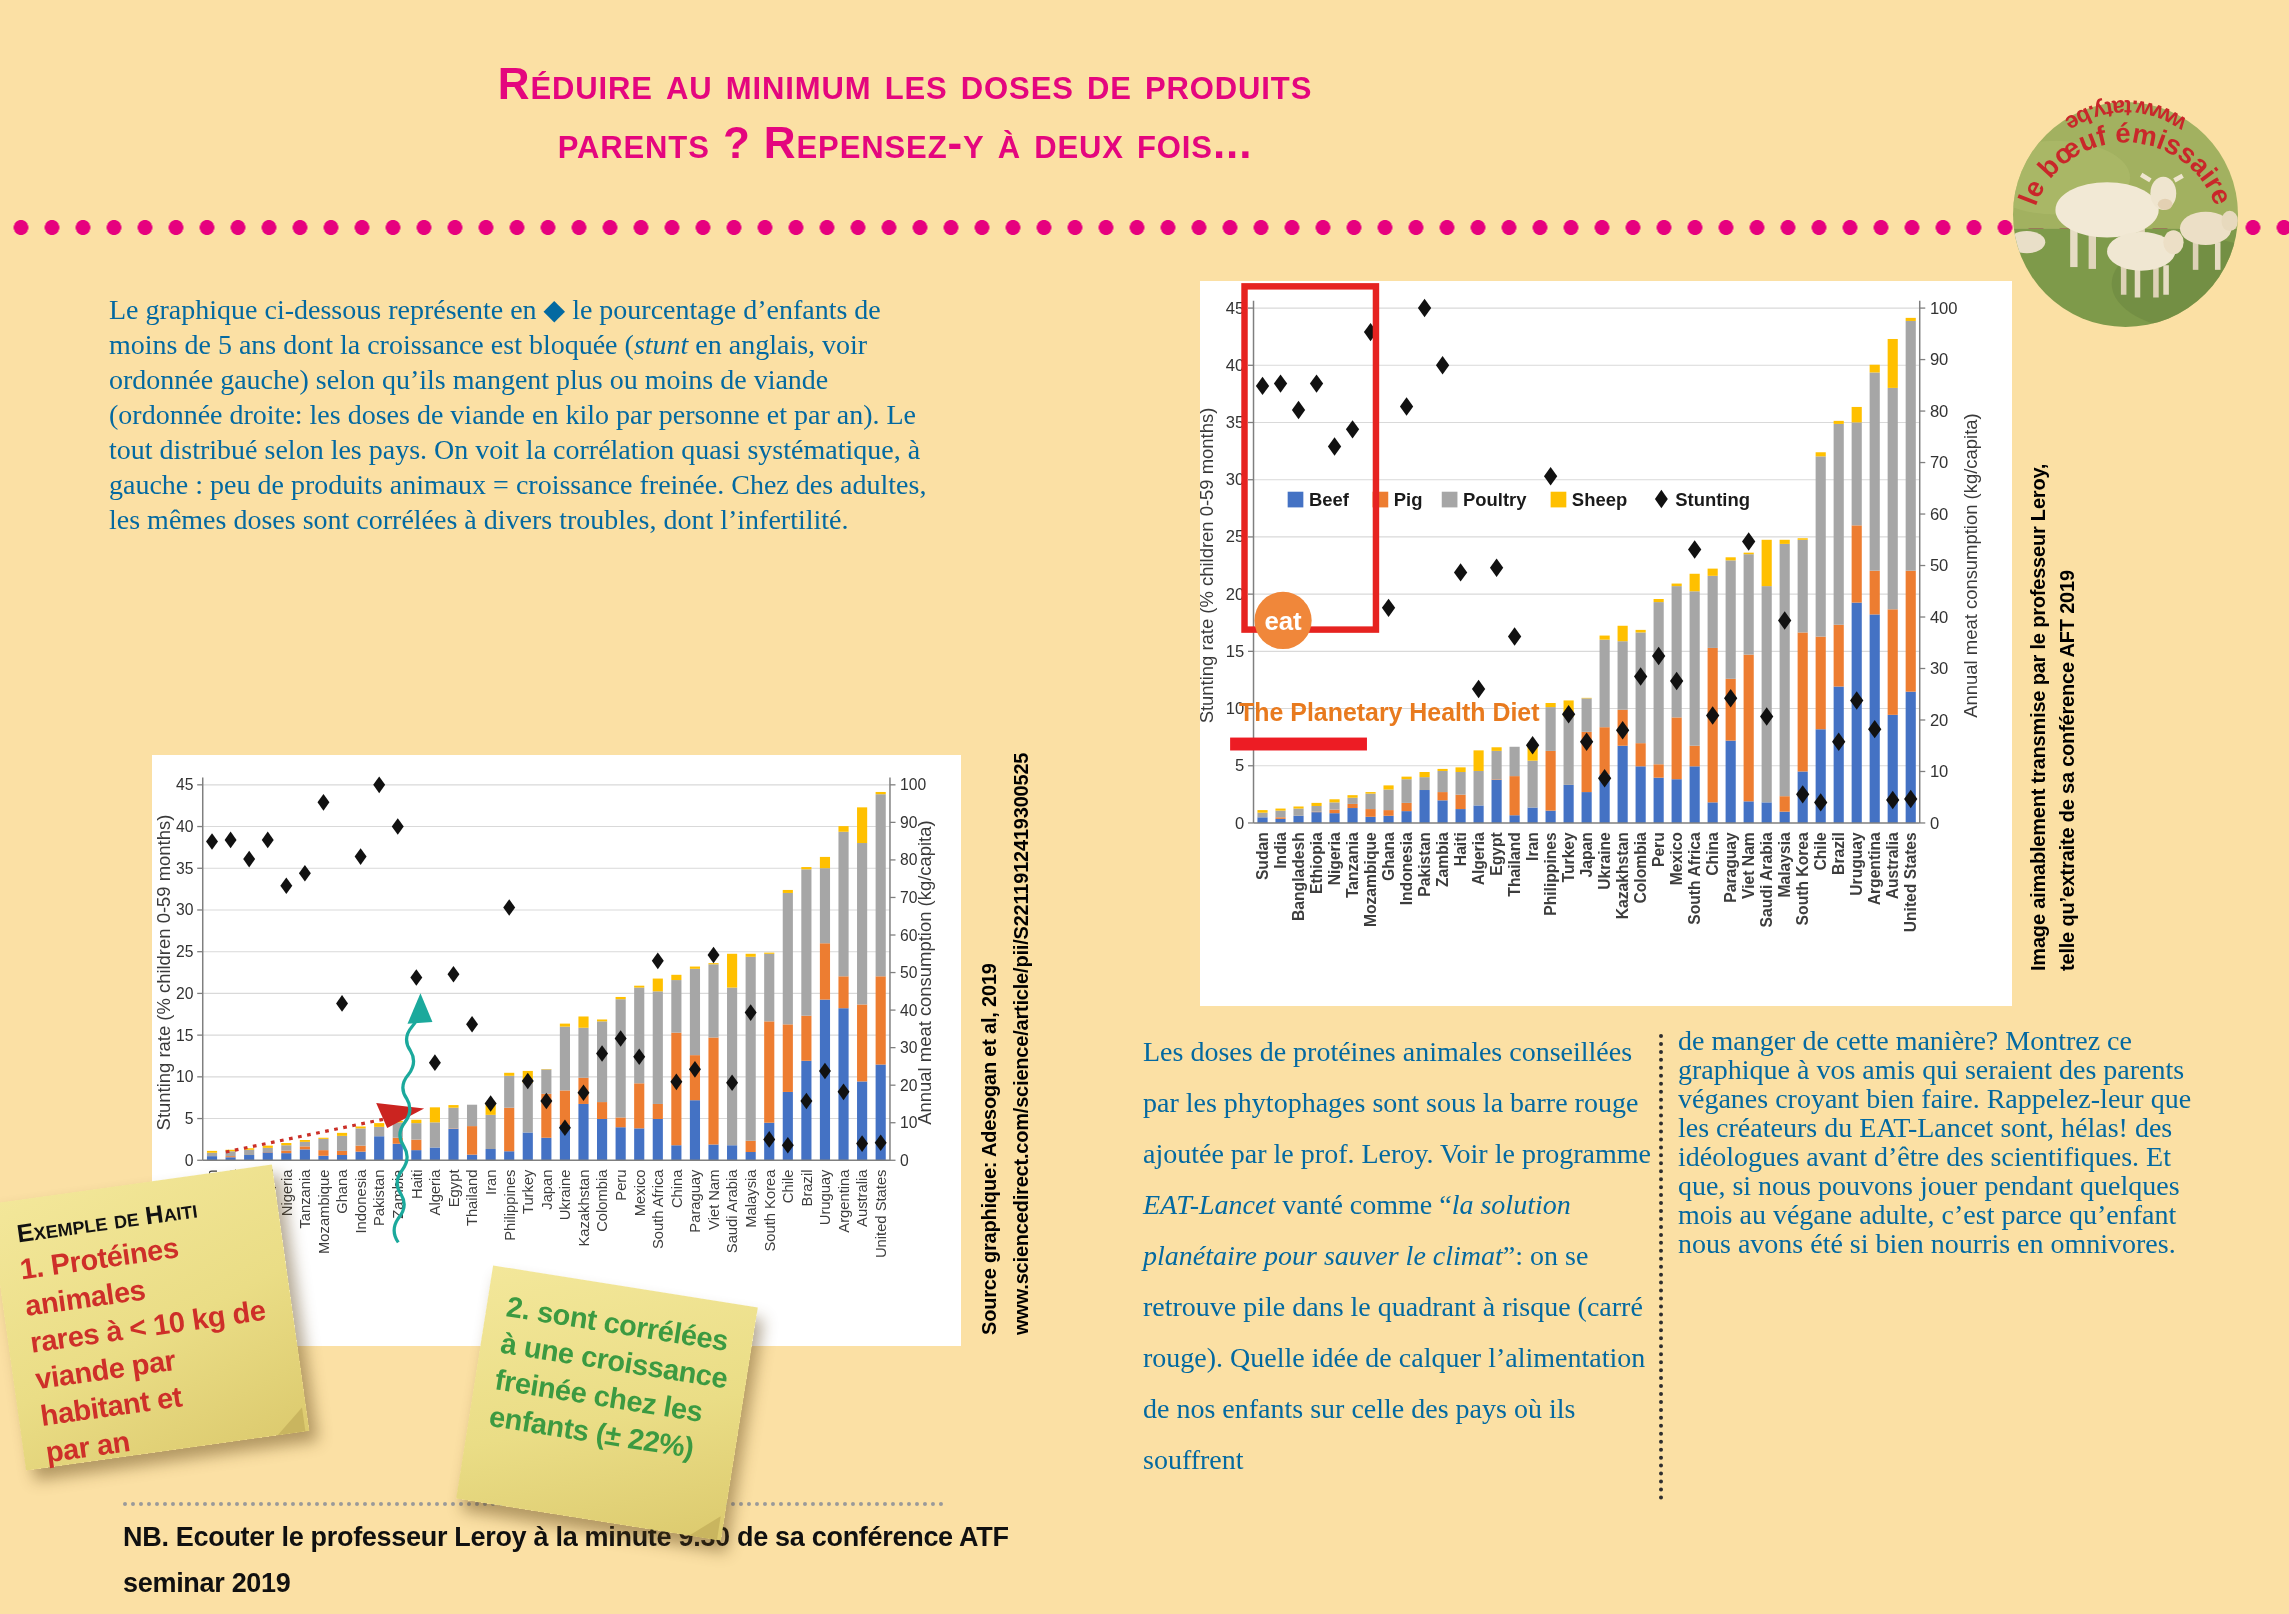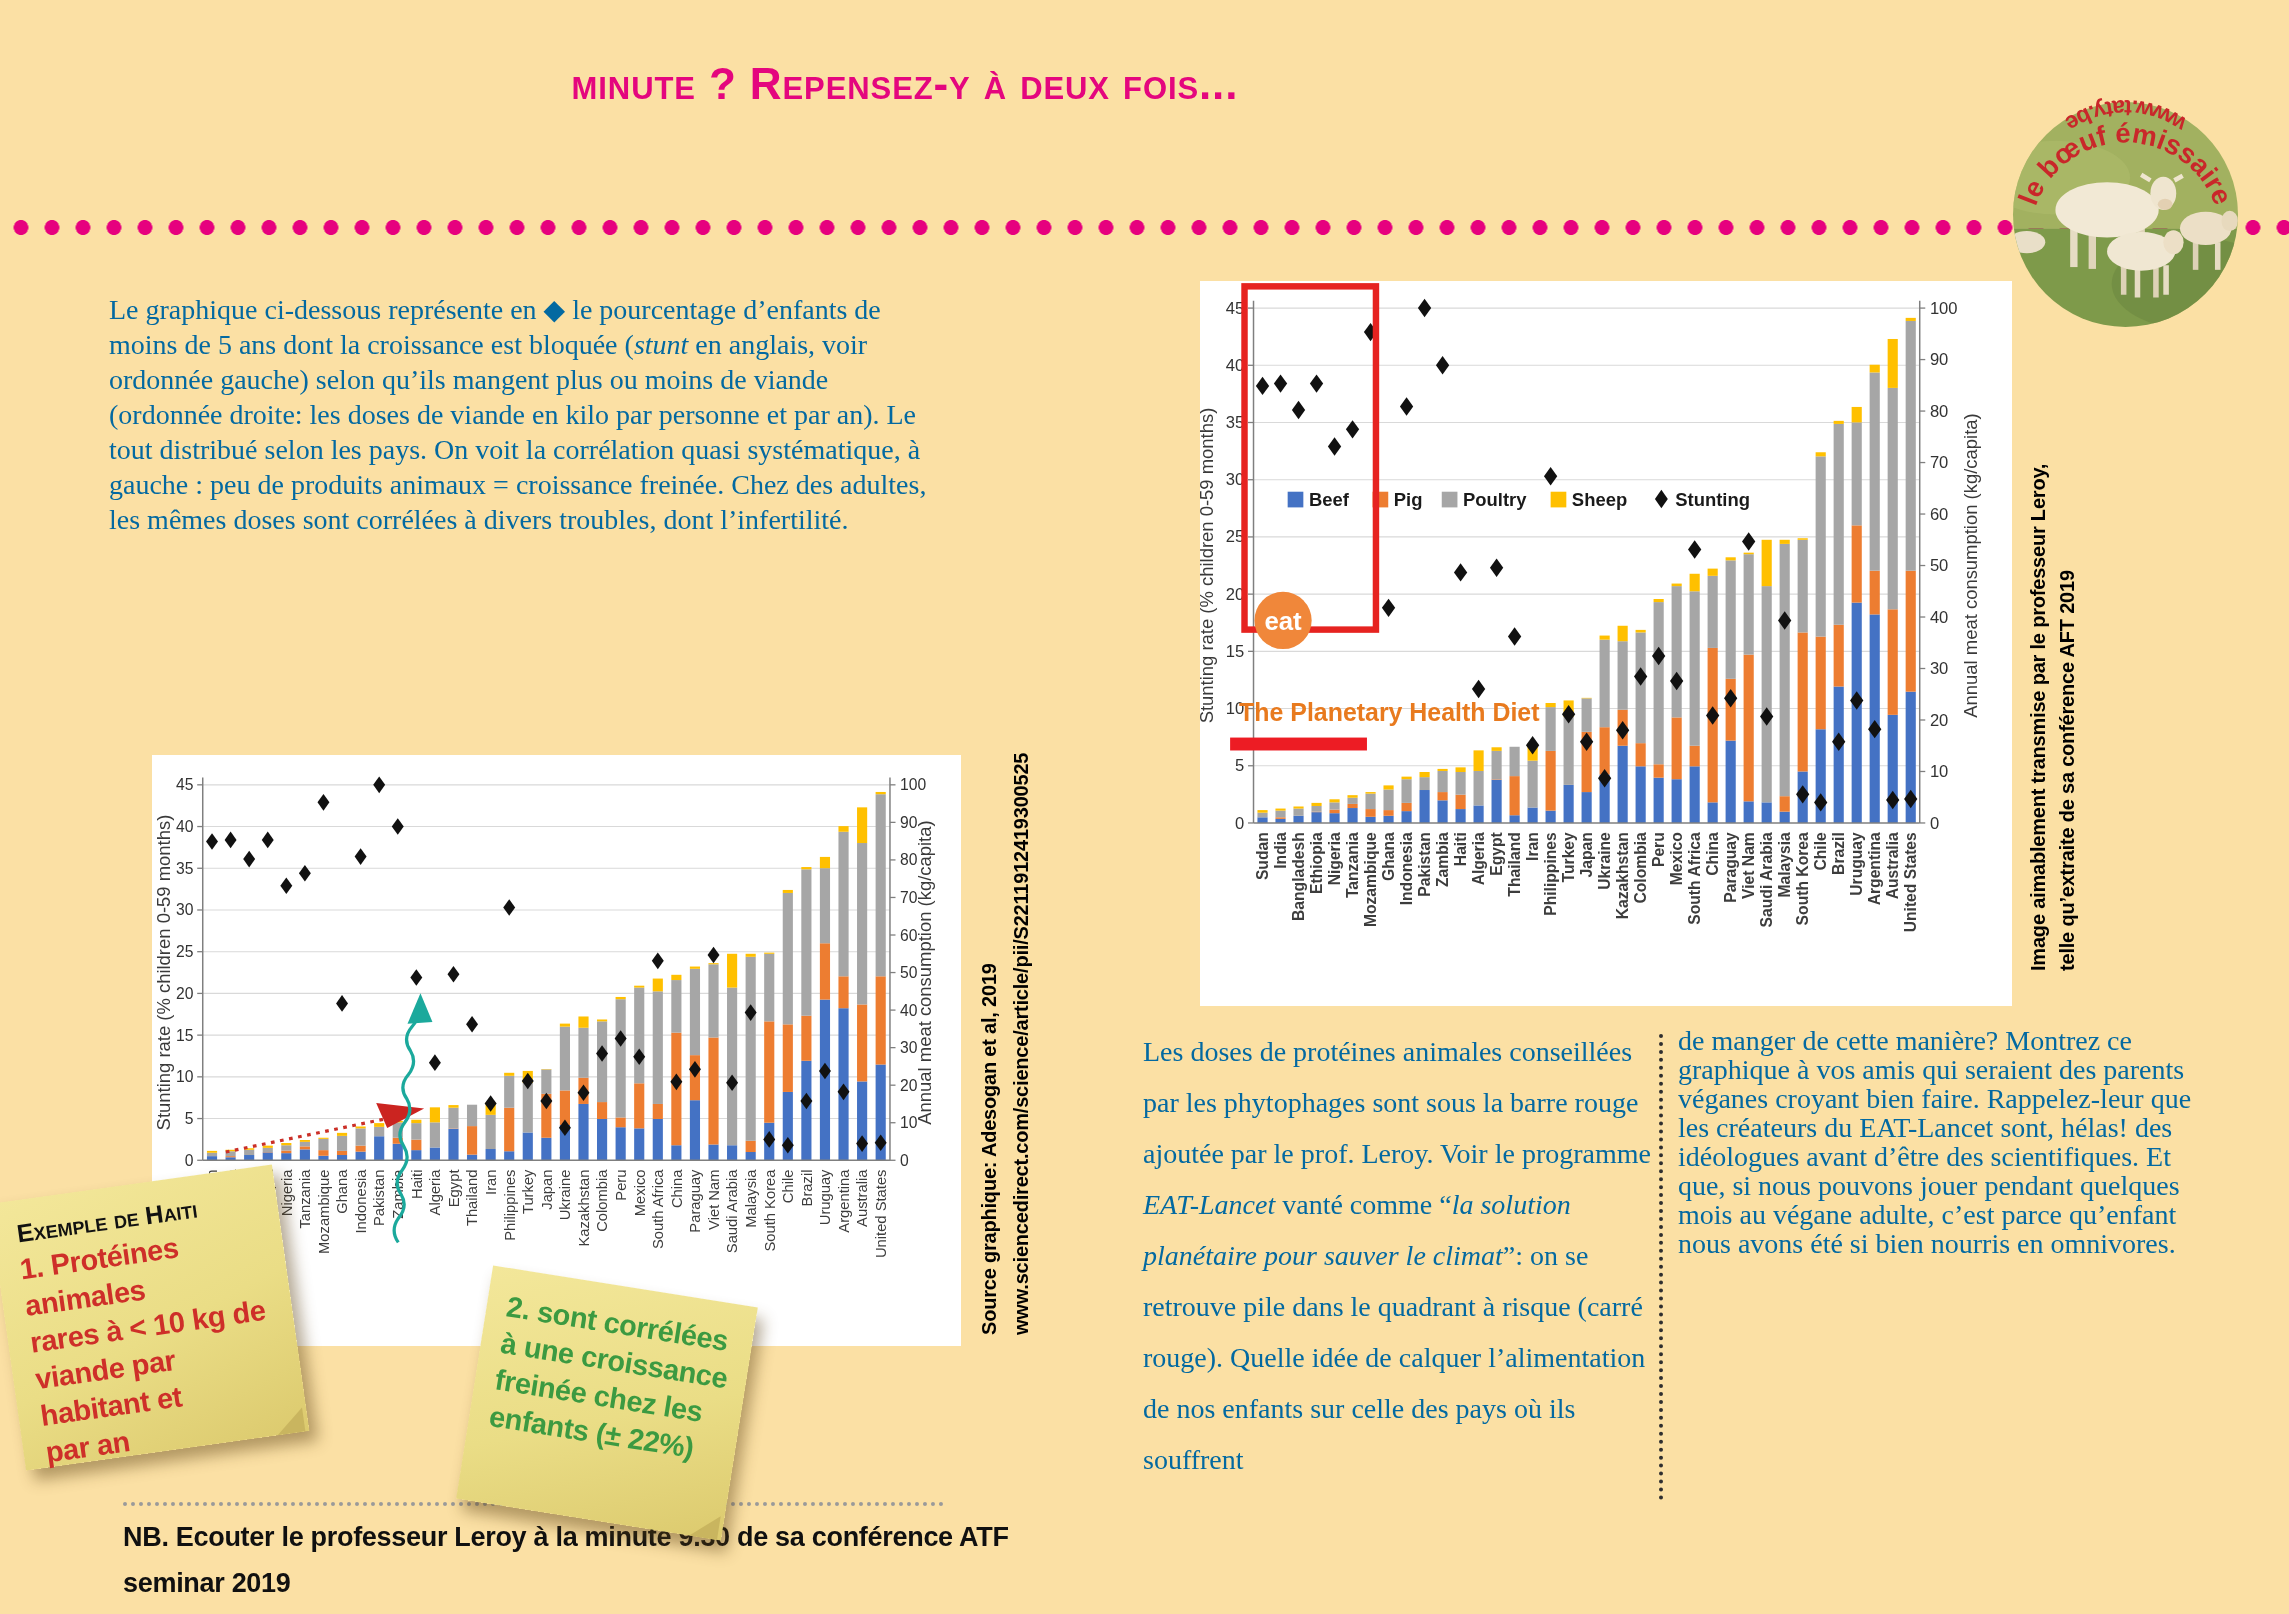--- a/index.html
+++ b/index.html
@@ -33,21 +33,22 @@
   .note2{left:473px;top:1285px;width:268px;height:236px;transform:rotate(9deg);}
   .note2 .ntext{margin:20px 13px 0 20px;font-weight:700;font-size:29px;line-height:37px;color:#3c9a41;letter-spacing:-0.4px;}
   .z2{z-index:2;} .z5{z-index:5;}
 </style>
 </head>
 <body>
 
 <div class="page">
 
   <div class="abs title">
-    <div>minute ? Repensez-y à deux fois...</div>
+    <div>Réduire au minimum les doses de produits</div>
+    <div>parents ? Repensez-y à deux fois...</div>
   </div>
 
   <div class="abs dotline"></div>
 
   <svg class="abs" style="left:2001px;top:90px;" width="249" height="249" viewBox="0 0 270 270">
     <defs>
       <clipPath id="bc">
           <circle cx="135" cy="135" r="122"></circle>
         </clipPath>
       <path id="arcTop" d="M 32,160 A 103,103 0 0 1 238,160" fill="none"></path>

